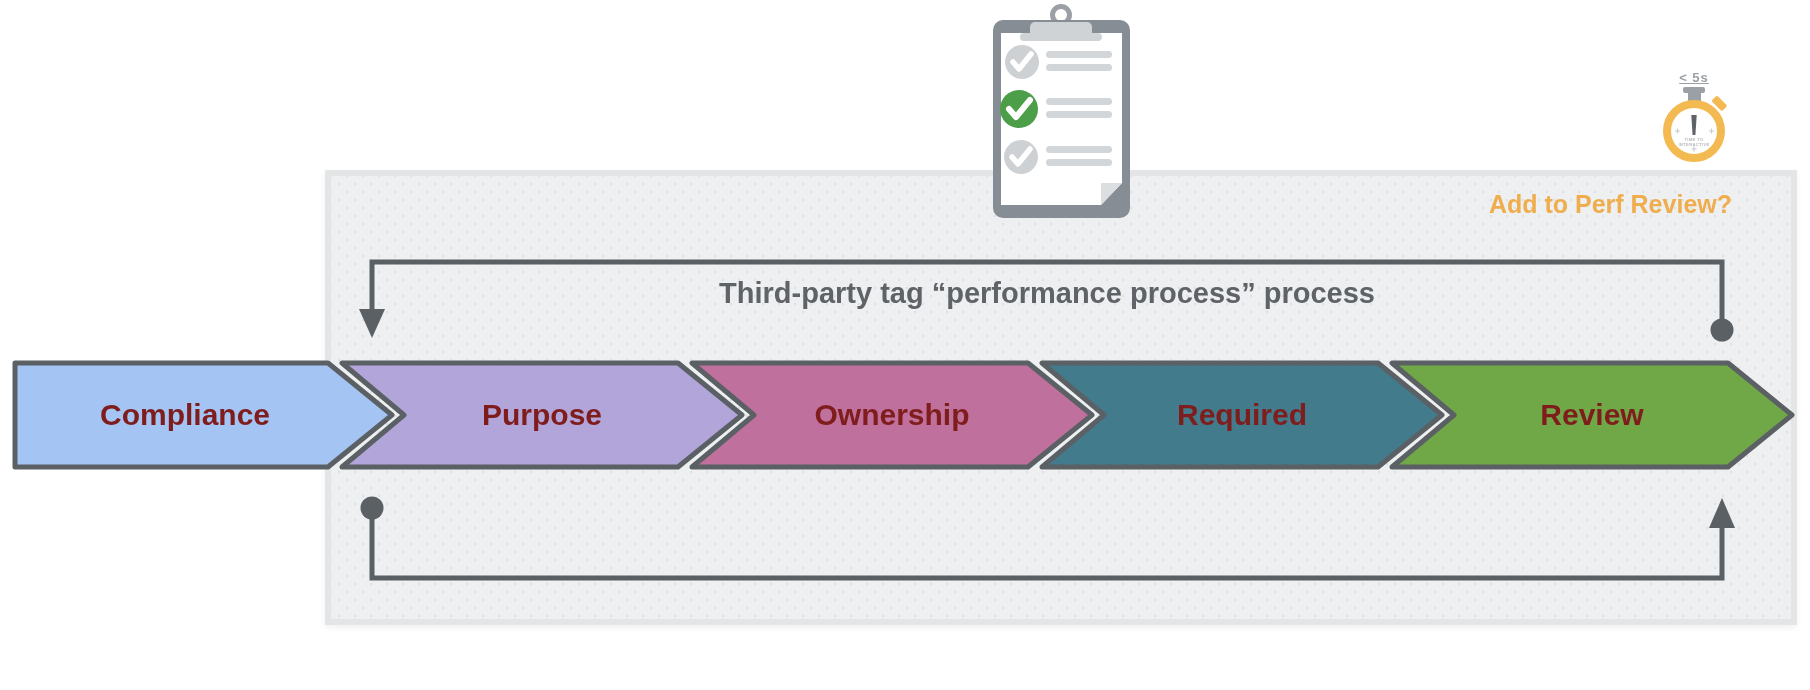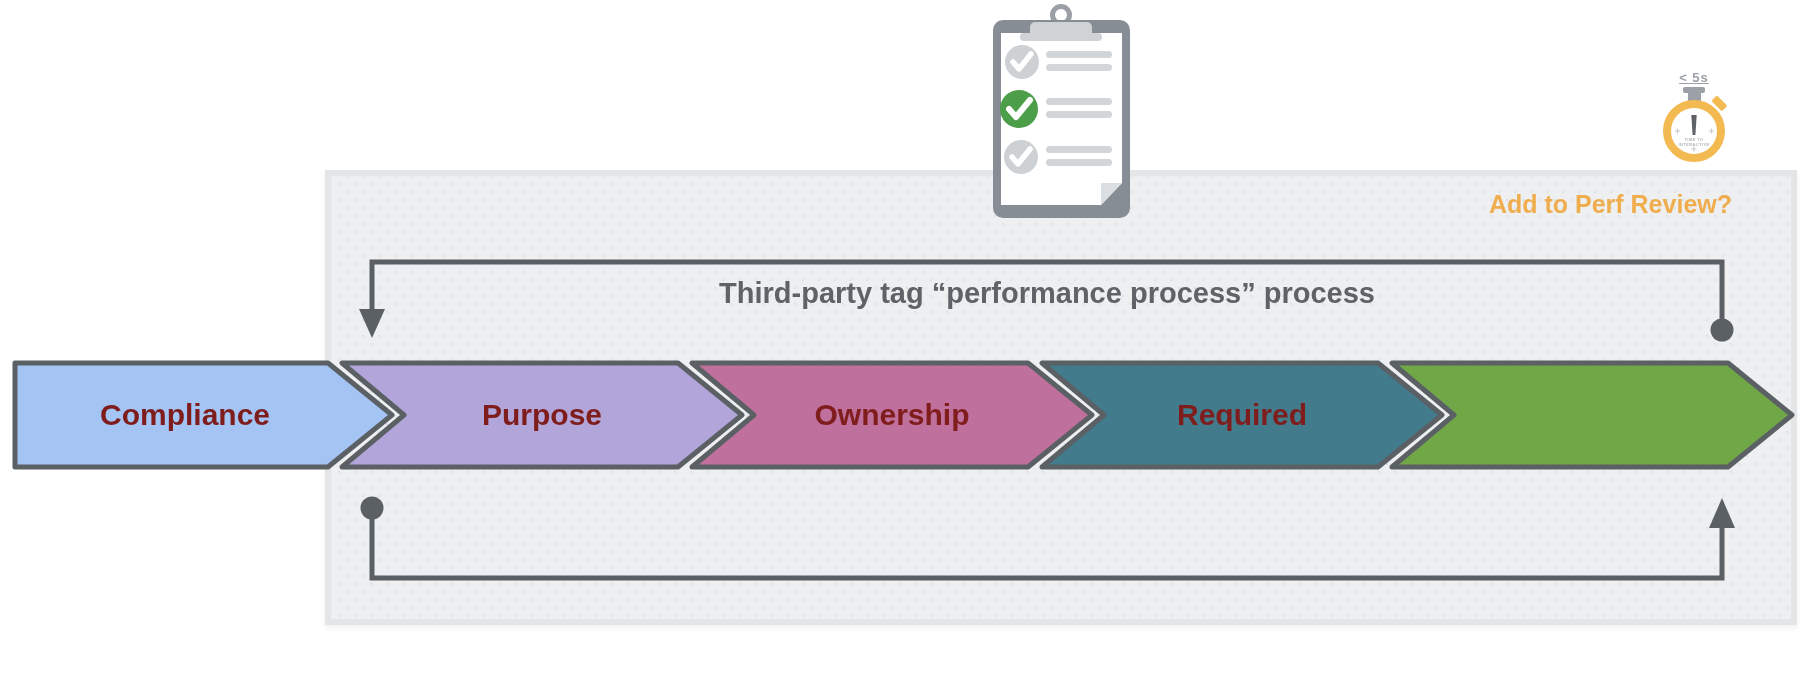--- a/index.html
+++ b/index.html
@@ -122,14 +122,15 @@
   <div class="diagram-title">Third-party tag “performance process” process</div>
 
   <div class="perf-budget">Add to Perf Review?</div>
 
   <div class="sw-label">&lt; 5s</div>
 
   <div class="step-label sl0">Compliance</div>
   <div class="step-label sl1">Purpose</div>
   <div class="step-label sl2">Ownership</div>
   <div class="step-label sl3">Required</div>
+  <div class="step-label sl4">Review</div>
 
 </div>
 
 </body></html>

